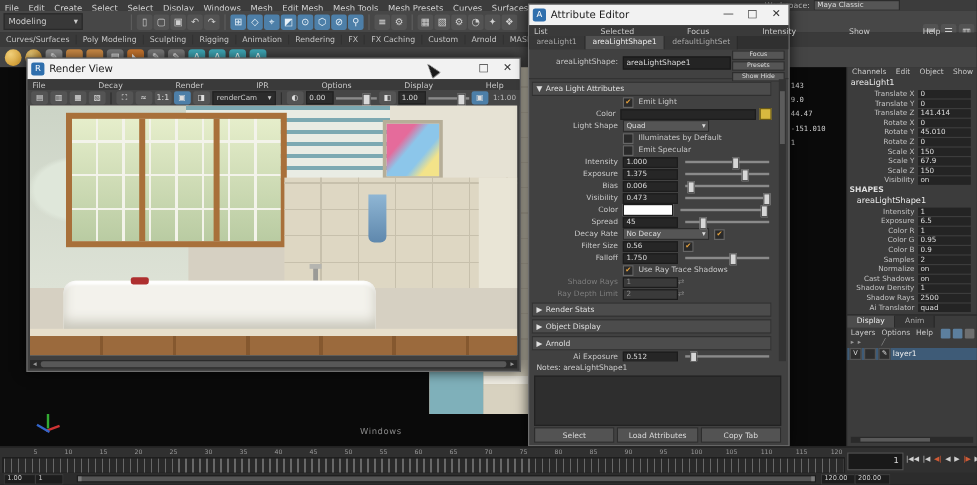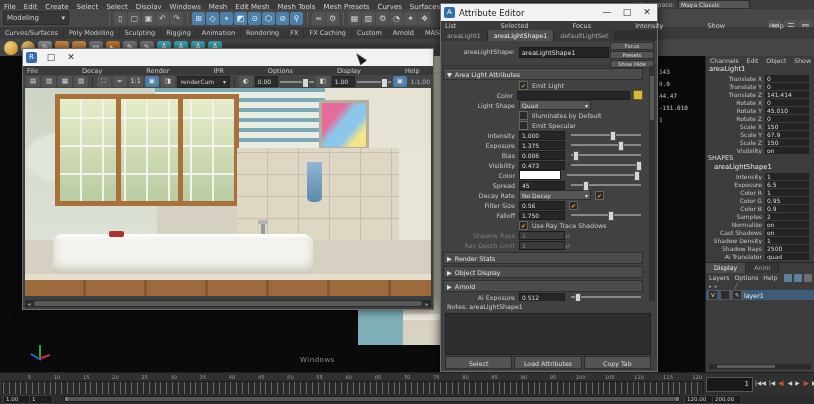--- a/index.html
+++ b/index.html
@@ -119,21 +119,21 @@
   .ae-btns { position:absolute; left:4px; top:352px; width:206px; height:13px; display:flex; gap:2px; }
   .ae-btn { flex:1; background:#535353; border:1px solid #2d2d2d; font-size:6.3px; color:#ddd; text-align:center; line-height:13px; }
   
   .rpanel { left:705px; top:56px; width:109px; height:316px; background:#3c3c3c; border-left:1px solid #262626; overflow:hidden; }
   .cb-menus { height:9px; display:flex; justify-content:space-between; padding:0 4px; align-items:center; }
   .cb-menus span { font-size:6.2px; color:#c9c9c9; }
   .cb-obj { height:9px; font-size:6.8px; color:#ececec; padding-left:3px; line-height:9px; }
   .cbrow { height:8px; display:flex; align-items:center; }
   .cblbl { width:56px; text-align:right; color:#c4c4c4; padding-right:3px; font-size:6px; white-space:nowrap; overflow:hidden; }
   .cbval { width:40px; height:7px; background:#242424; color:#ddd; font-size:6px; line-height:7px; padding:0 2px; }
-  .cb-shapes { height:9px; font-size:6.4px; font-weight:normal; color:#dedede; padding-left:2px; line-height:9px; }
+  .cb-shapes { height:9px; font-size:6.4px; font-weight:bold; color:#dedede; padding-left:2px; line-height:9px; }
   .le { border-top:1px solid #262626; margin-top:2px; }
   .le-tabs { height:10px; display:flex; }
   .letab { font-size:6.3px; padding:0 8px; line-height:10px; background:#353535; color:#aaa; border-right:1px solid #2a2a2a; }
   .letab.active { background:#4c4c4c; color:#eee; }
   .le-menus { height:9px; display:flex; align-items:center; gap:5px; padding:0 3px; }
   .le-menus span { font-size:6.2px; color:#c9c9c9; }
   .le-ics { margin-left:auto; display:flex; gap:2px; }
   .le-ic { width:8px; height:8px; background:#5c7f9e; border-radius:1px; }
   .le-hdr { height:8px; display:flex; gap:3px; padding:0 3px; align-items:center; font-size:5.5px; color:#999; }
   .le-row { height:10px; background:#3e5b77; display:flex; align-items:center; gap:2px; padding:0 2px; }
@@ -290,20 +290,21 @@
     <div class="axis">
       <span class="ax" style="background:#c33; transform:rotate(-20deg);"></span>
       <span class="ax" style="background:#3a3; transform:rotate(-90deg); left:6px; top:8px;"></span>
       <span class="ax" style="background:#36c; transform:rotate(30deg); left:2px;"></span>
     </div>
   </div>
 
   <div class="rv win abs">
     <div class="titlebar">
       <div class="appic">R</div>
+      <div class="wtitle">Render View</div>
       <div class="wbtn">□</div>
       <div class="wbtn">✕</div>
     </div>
     <div class="menurow" id="rv-menus">
         <span class="mi">File</span>
         <span class="mi">Decay</span>
         <span class="mi">Render</span>
         <span class="mi">IPR</span>
         <span class="mi">Options</span>
         <span class="mi">Display</span>

